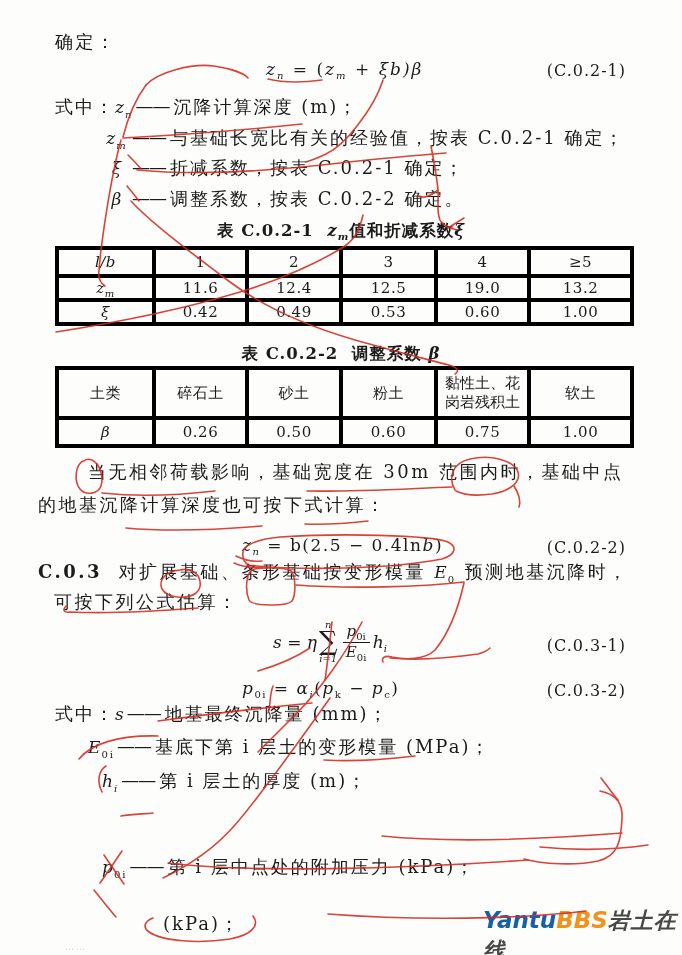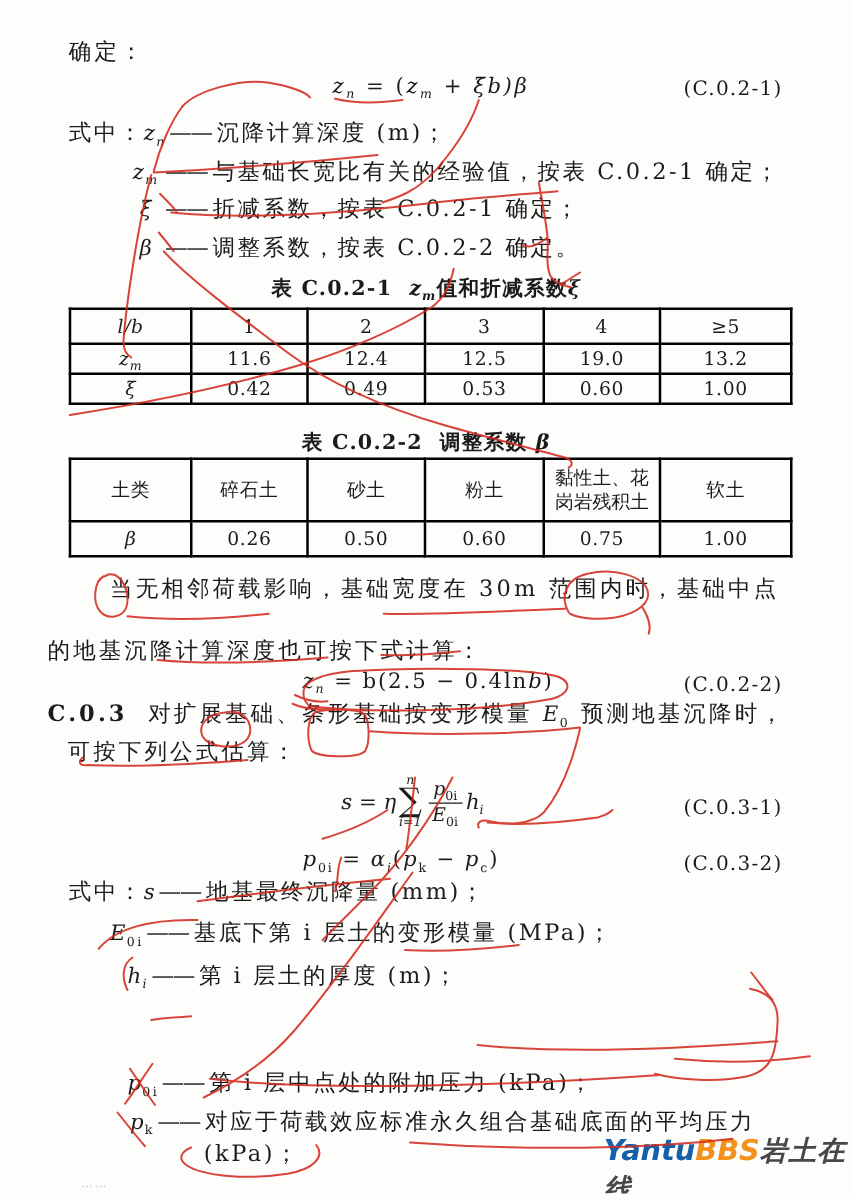--- a/index.html
+++ b/index.html
@@ -10,21 +10,21 @@
   .it{font-style:italic;}
   .bold{font-weight:bold;text-align:right;}
   sub{font-size:10px;line-height:0;}
   .eq{font-size:17px;letter-spacing:1px;}
   .eq .it{font-family:"DejaVu Serif","Liberation Serif",serif;}
   .eqlabel{position:absolute;right:56px;font-size:16px;letter-spacing:1px;}
   .ttitle{position:absolute;left:0;width:682px;text-align:center;font-size:16.5px;
           font-weight:bold;letter-spacing:1px;}
   table.doc{position:absolute;border-collapse:collapse;table-layout:fixed;
             border:2px solid #222;}
-  table.doc td{border:2px solid #000000;text-align:center;vertical-align:middle;
+  table.doc td{border:4px solid #000000;text-align:center;vertical-align:middle;
                font-size:15px;padding:0 2px;letter-spacing:0.5px;}
   .wline{position:absolute;font-size:18px;letter-spacing:2px;line-height:24px;}
   .sym2{display:inline-block;min-width:26px;text-align:center;}
   .dash{letter-spacing:-1px;padding:0 4px 0 2px;}
   
   .sumrow{display:flex;align-items:center;font-size:17px;}
   .sigma{display:flex;flex-direction:column;align-items:center;line-height:1;margin:0 2px;}
   .sigma .lim{font-size:10px;font-style:italic;}
   .sigma .sg{font-size:26px;line-height:0.9;}
   .frac{display:inline-flex;flex-direction:column;align-items:center;line-height:1.15;
@@ -135,21 +135,21 @@
       <td>0.26</td>
       <td>0.50</td>
       <td>0.60</td>
       <td>0.75</td>
       <td>1.00</td>
     </tr>
   </tbody>
     </table>
 
   <div class="abs cjk" style="left:88px;top:460px;">当无相邻荷载影响，基础宽度在 30m 范围内时，基础中点</div>
-  <div class="abs cjk" style="left:38px;top:493px;margin-top:16px;">的地基沉降计算深度也可按下式计算：</div>
+  <div class="abs cjk" style="left:38px;top:493px;">的地基沉降计算深度也可按下式计算：</div>
 
   <div class="abs eq" style="left:242px;top:535px;letter-spacing:1.5px;">
     <span class="it">z</span><sub class="it">n</sub>
     <span>= b(2.5 − 0.4ln</span><span class="it">b</span><span>)</span>
   </div>
   <div class="eqlabel" style="top:538px;">(C.0.2-2)</div>
 
   <div class="abs cjk" style="left:38px;top:560px;">
     <span class="bold">C.0.3</span>&nbsp;&nbsp;<span>对扩展基础、条形基础按变形模量 </span><span class="it eq">E</span><sub>0</sub><span> 预测地基沉降时，</span>
   </div>
@@ -180,23 +180,20 @@
     <span>式中：</span><span class="it eq">s</span><span class="dash">——</span><span>地基最终沉降量 (mm)；</span>
   </div>
   <div class="wline" style="left:88px;top:735px;">
     <span class="it eq">E</span><sub>0i</sub><span class="dash">——</span><span>基底下第 i 层土的变形模量 (MPa)；</span>
   </div>
   <div class="wline" style="left:102px;top:769px;">
     <span class="it eq">h</span><sub class="it">i</sub><span class="dash">——</span><span>第 i 层土的厚度 (m)；</span>
   </div>
   <div class="wline" style="left:102px;top:855px;">
     <span class="it eq">p</span><sub>0i</sub><span class="dash">——</span><span>第 i 层中点处的附加压力 (kPa)；</span>
-  </div>
-  <div class="wline" style="left:104px;top:886px;">
-    <span class="it eq">p</span><sub>k</sub><span class="dash">——</span><span>对应于荷载效应标准永久组合基础底面的平均压力</span>
   </div>
   <div class="wline" style="left:163px;top:912px;">(kPa)；</div>
 
   <div class="wm" style="left:483px;top:906px;">
     <span class="p1">Yantu</span><span class="p2">BBS</span><span class="p3">岩土在线</span>
   </div>
 
   <div class="faint" style="left:65px;top:944px;">⋯⋯</div>
 
   <svg class="pen" width="682" height="955" viewBox="0 0 682 955">

